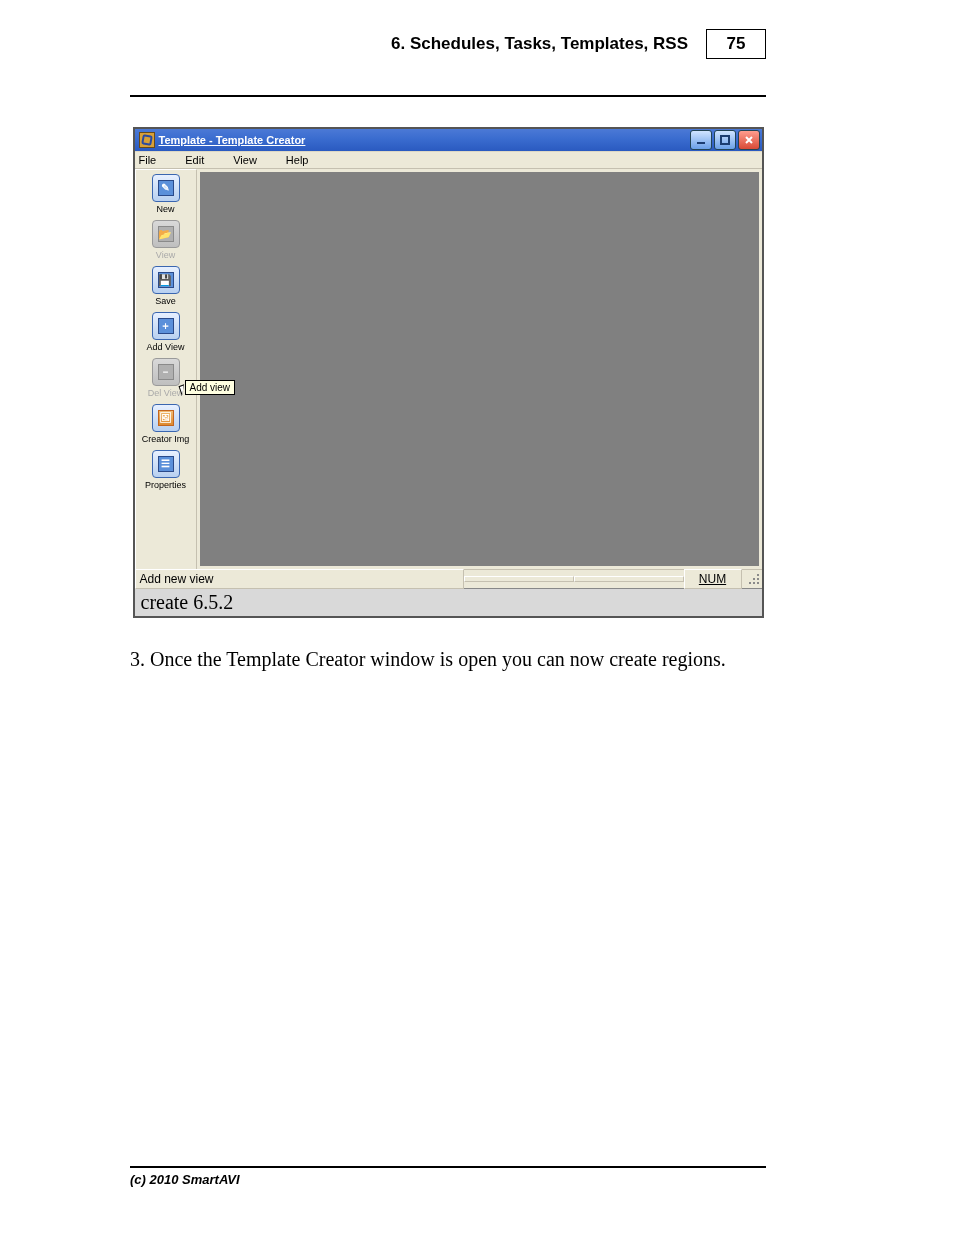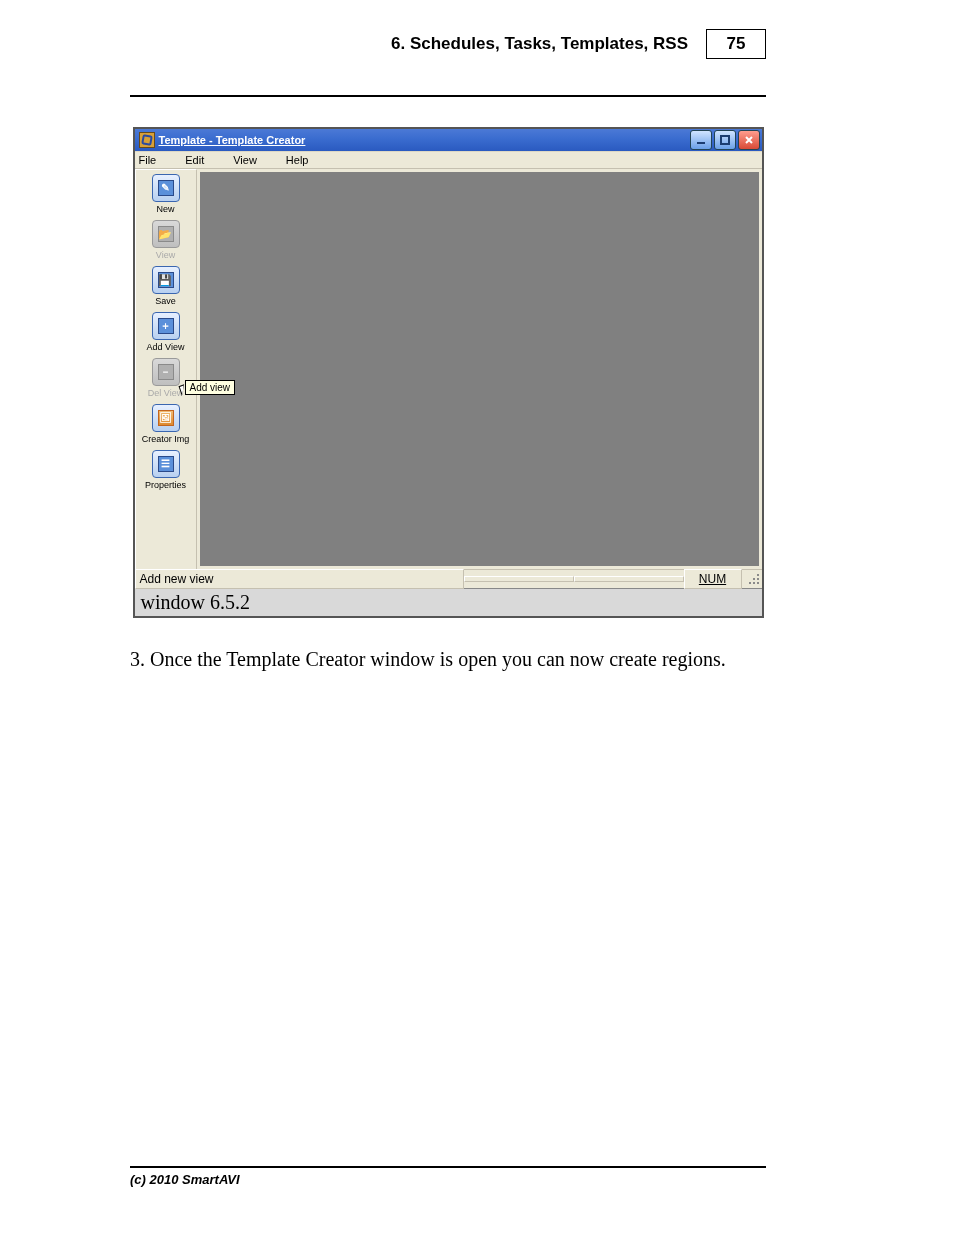--- a/index.html
+++ b/index.html
@@ -381,21 +381,21 @@
                 <rect x="6" y="6" width="2" height="2"></rect>
               <rect x="10" y="10" width="2" height="2"></rect>
                 <rect x="6" y="10" width="2" height="2"></rect>
                 <rect x="2" y="10" width="2" height="2"></rect>
             </g>
           </svg>
         </div>
       </div>
 
     </div>
-    <div class="figure-caption">window 6.5.2</div>
+    <div class="figure-caption">create 6.5.2</div>
   </div>
 
   <p class="body-text">3. Once the Template Creator window is open you can now create regions.</p>
 
   <div class="footer-area">
     <hr class="footer-rule">
     <div class="footer-text">(c) 2010 SmartAVI</div>
   </div>
 
 </div>

